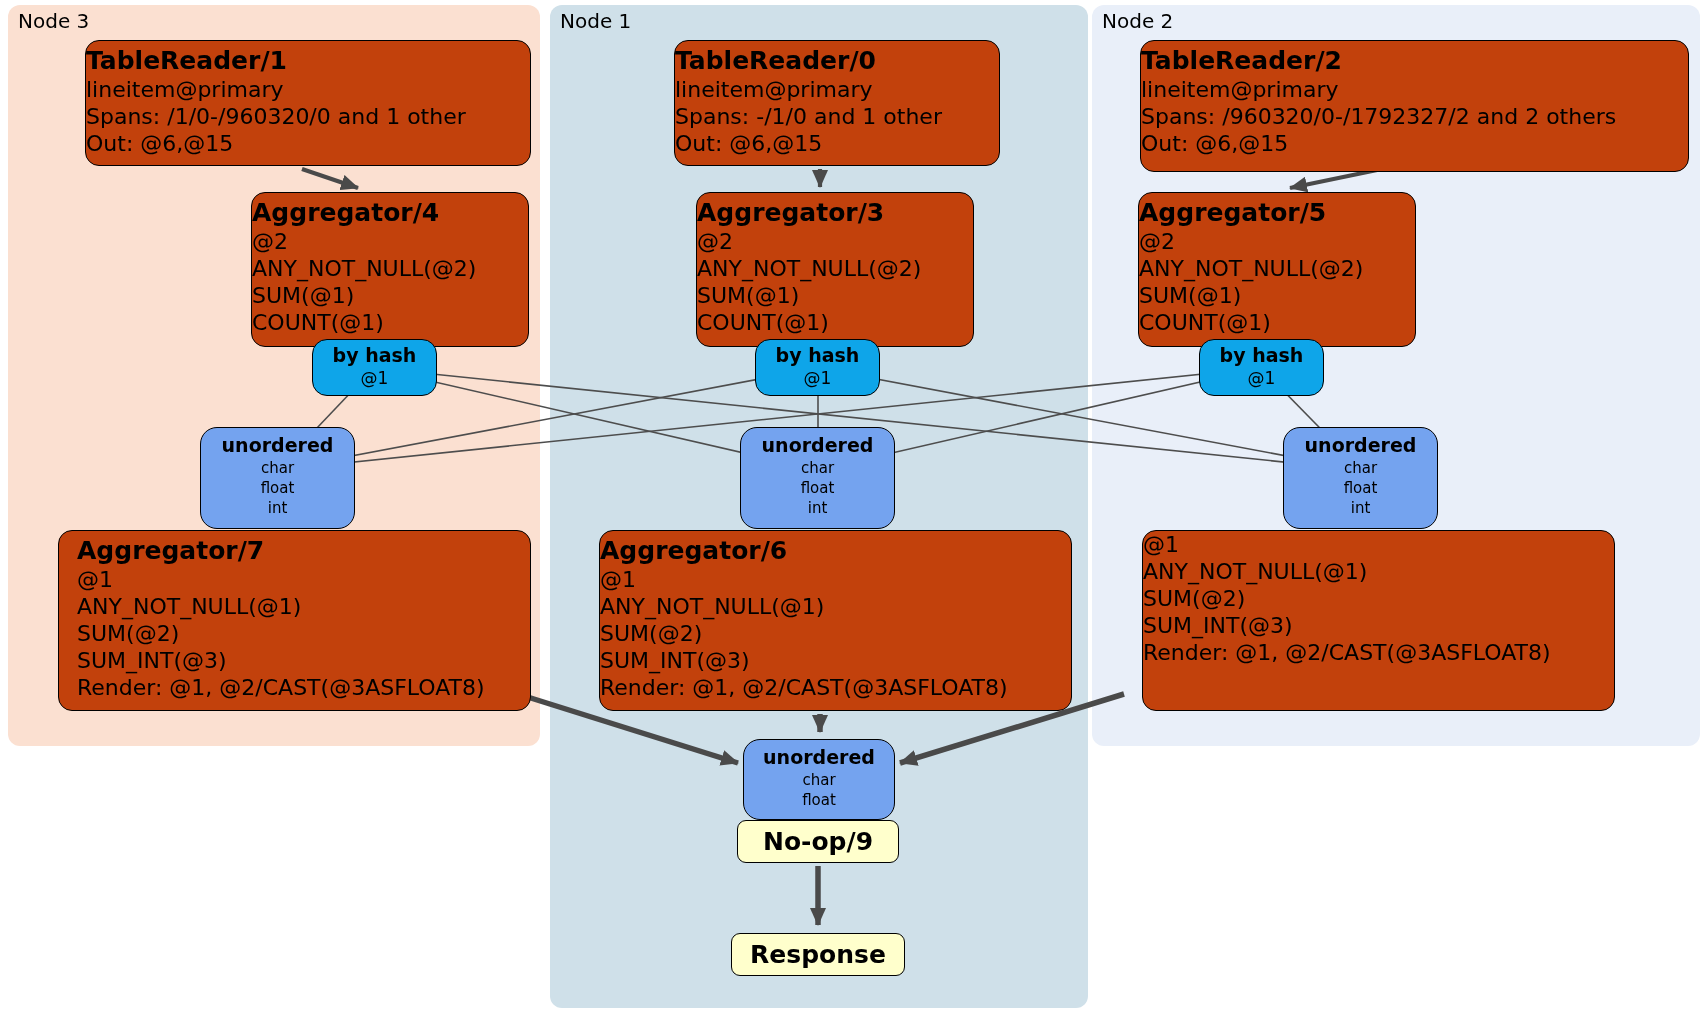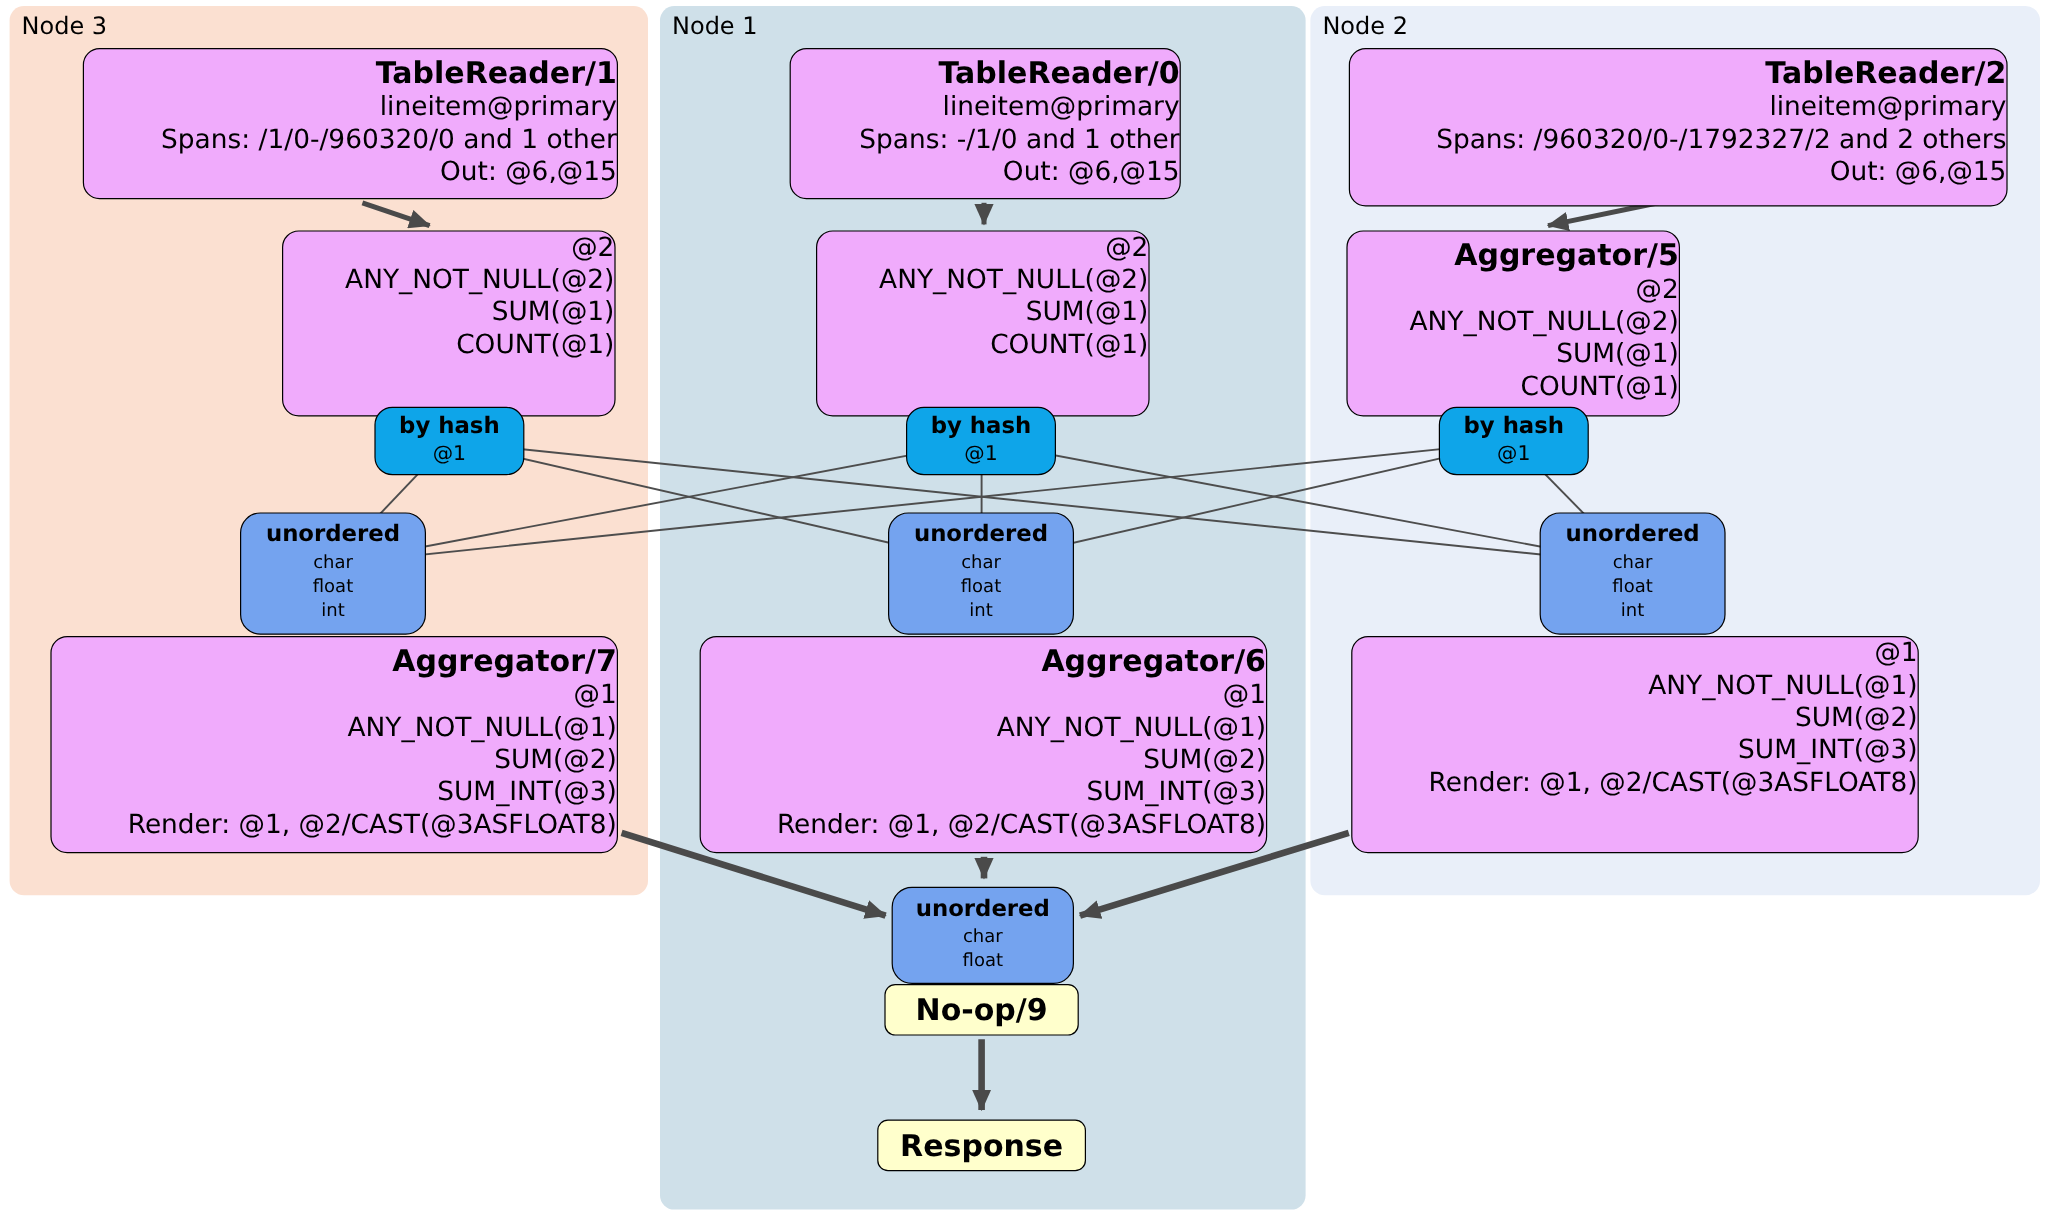--- a/index.html
+++ b/index.html
@@ -7,22 +7,22 @@
     width:1706px;height:1016px;position:relative;background:#ffffff;
     font-family:"DejaVu Sans","Liberation Sans",sans-serif;color:#000;
     overflow:hidden;
   }
   .panel{position:absolute;border-radius:12px;z-index:0;}
   .panel-node3{left:8px;top:5px;width:532px;height:741px;background:#FBE0D1;}
   .panel-node1{left:550px;top:5px;width:538px;height:1003px;background:#CFE0E9;}
   .panel-node2{left:1092px;top:5px;width:608px;height:741px;background:#E9EFF9;}
   .node-label{position:absolute;font-size:20px;line-height:24px;z-index:1;}
   #edges{position:absolute;left:0;top:0;z-index:1;}
-  .ybox{position:absolute;background:#f0abfc;border:1.6px solid #000;border-radius:14px;
-        text-align:right;z-index:2;box-sizing:border-box;}
+  .ybox{position:absolute;background:#c2410c;border:1.6px solid #000;border-radius:14px;
+        text-align:left;z-index:2;box-sizing:border-box;margin-left:16px;}
   .ybox .title{font-size:25px;font-weight:bold;line-height:31px;padding-top:4px;}
   .ybox .line{font-size:22px;line-height:27px;white-space:nowrap;}
   .router{position:absolute;width:125px;height:57px;top:339px;background:#0ea5e9;
           border:1.6px solid #000;border-radius:15px;text-align:center;z-index:3;box-sizing:border-box;}
   .router .title{font-size:19px;font-weight:bold;line-height:24px;padding-top:3px;}
   .router .line{font-size:17px;line-height:22px;}
   .sync{position:absolute;background:#74A3EF;border:1.6px solid #000;border-radius:17px;
         text-align:center;z-index:3;box-sizing:border-box;}
   .sync3{width:155px;height:102px;top:427px;}
   .sync .title{font-size:19px;font-weight:bold;line-height:25px;padding-top:5px;}
@@ -75,20 +75,21 @@
   </g>
 </svg>
 
 <div class="ybox" style="left:69px;top:40px;width:446px;height:126px;">
   <div class="title">TableReader/1</div>
   <div class="line">lineitem@primary</div>
   <div class="line">Spans: /1/0-/960320/0 and 1 other</div>
   <div class="line">Out: @6,@15</div>
 </div>
 <div class="ybox" style="left:235px;top:192px;width:278px;height:155px;">
+  <div class="title">Aggregator/4</div>
   <div class="line">@2</div>
   <div class="line">ANY_NOT_NULL(@2)</div>
   <div class="line">SUM(@1)</div>
   <div class="line">COUNT(@1)</div>
 </div>
 <div class="router" style="left:312px;">
   <div class="title">by hash</div>
   <div class="line">@1</div>
 </div>
 <div class="sync sync3" style="left:200px;">
@@ -106,20 +107,21 @@
   <div class="line">Render: @1, @2/CAST(@3ASFLOAT8)</div>
 </div>
 
 <div class="ybox" style="left:658px;top:40px;width:326px;height:126px;">
   <div class="title">TableReader/0</div>
   <div class="line">lineitem@primary</div>
   <div class="line">Spans: -/1/0 and 1 other</div>
   <div class="line">Out: @6,@15</div>
 </div>
 <div class="ybox" style="left:680px;top:192px;width:278px;height:155px;">
+  <div class="title">Aggregator/3</div>
   <div class="line">@2</div>
   <div class="line">ANY_NOT_NULL(@2)</div>
   <div class="line">SUM(@1)</div>
   <div class="line">COUNT(@1)</div>
 </div>
 <div class="router" style="left:755px;">
   <div class="title">by hash</div>
   <div class="line">@1</div>
 </div>
 <div class="sync sync3" style="left:740px;">

